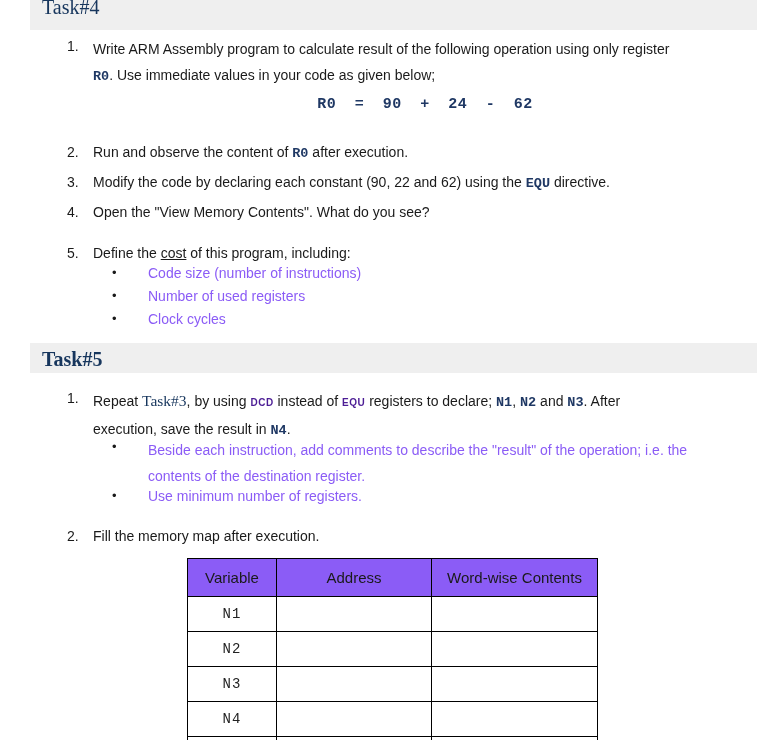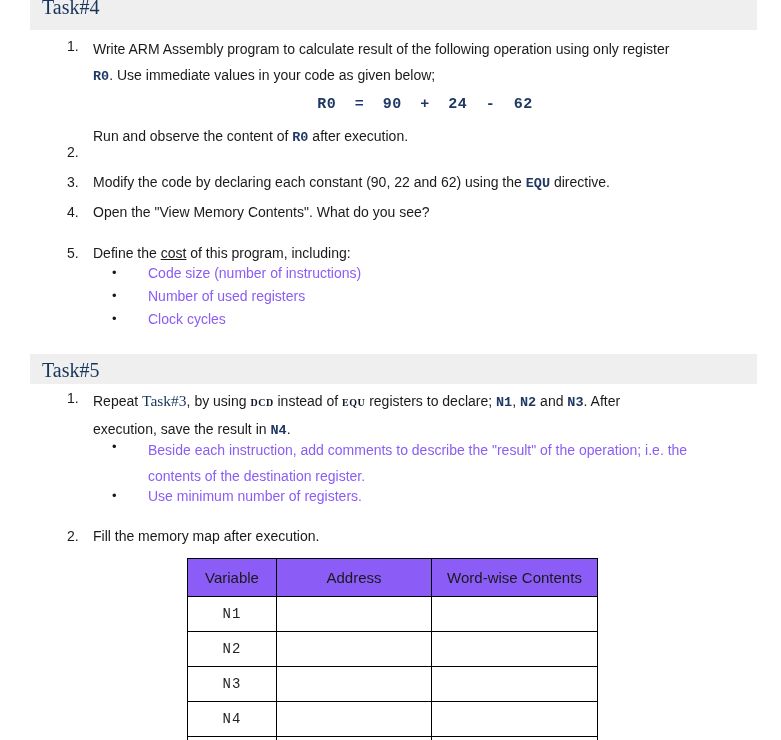--- a/index.html
+++ b/index.html
@@ -18,21 +18,21 @@
   .hdr-title{
     display:block;
     font-family:"Liberation Serif",serif;
     font-size:20px;line-height:24px;
     color:#17365d;
     padding-left:12px;
     font-feature-settings:"onum";
   }
   #bar-task4{top:-14px;height:44px;}
   #bar-task4 .hdr-title{padding-top:9px;}
-  #bar-task5{top:354px;height:30px;}
+  #bar-task5{top:343px;height:30px;font-weight:bold;}
   #bar-task5 .hdr-title{padding-top:4px;}
 
   .num{
     position:absolute;left:67px;
     font-size:14px;line-height:20px;color:#1a1a1a;
   }
   .para{
     position:absolute;left:93px;width:670px;
     font-size:14px;line-height:26px;color:#1a1a1a;
   }
@@ -50,22 +50,22 @@
   .mono-b{
     font-family:"Liberation Mono",monospace;
     font-weight:bold;color:#1f3864;font-size:13.5px;
   }
   .serif-ref{
     font-family:"Liberation Serif",serif;
     color:#17365d;font-size:15.5px;
     font-feature-settings:"onum";
   }
   .sc{
-    font-family:Liberation Serif, serif;
-    color:#0f172a;font-weight:700;font-size:14.5px;
+    font-family:Liberation Sans, sans-serif;
+    color:#4c1d95;font-weight:700;font-size:14.5px;
     text-transform:lowercase;font-variant:small-caps;
     letter-spacing:0.5px;
   }
   .u{text-decoration:underline;}
 
   #code-line{
     position:absolute;left:93px;top:96px;width:664px;
     text-align:center;
     font-family:"Liberation Mono",monospace;
     font-weight:bold;color:#1f3864;
@@ -108,21 +108,21 @@
 
   <span class="num" style="top:36px">1.</span>
   <div class="para" style="top:36px">
     <span>Write ARM Assembly program to calculate result of the following operation using only register</span><br>
     <span class="mono-b">R0</span><span>. Use immediate values in your code as given below;</span>
   </div>
 
   <div id="code-line">R0 = 90 + 24 - 62</div>
 
   <span class="num" style="top:142px">2.</span>
-  <div class="para single" style="top:126px">
+  <div class="para single" style="top:142px">
     <span>Run and observe the content of </span><span class="mono-b">R0</span><span> after execution.</span>
   </div>
 
   <span class="num" style="top:172px">3.</span>
   <div class="para single" style="top:172px">
     <span>Modify the code by declaring each constant (90, 22 and 62) using the </span><span class="mono-b">EQU</span><span> directive.</span>
   </div>
 
   <span class="num" style="top:202px">4.</span>
   <div class="para single" style="top:202px">

